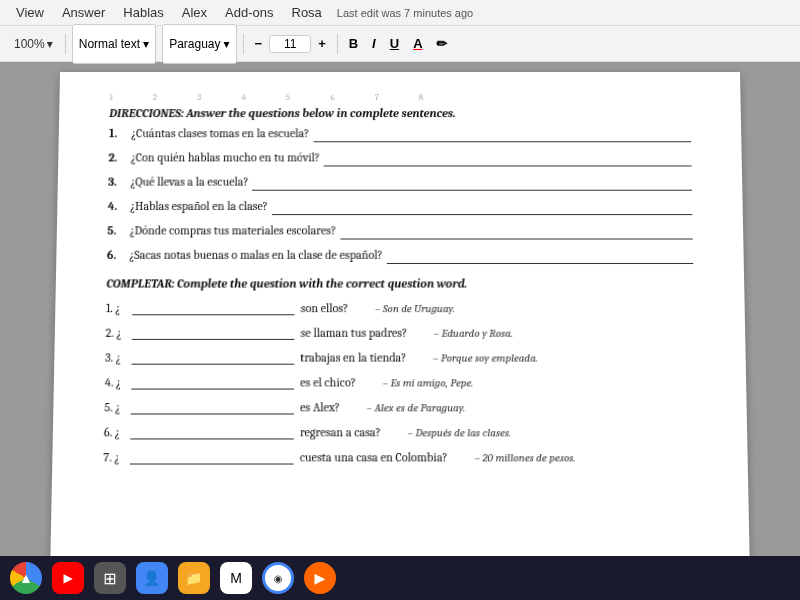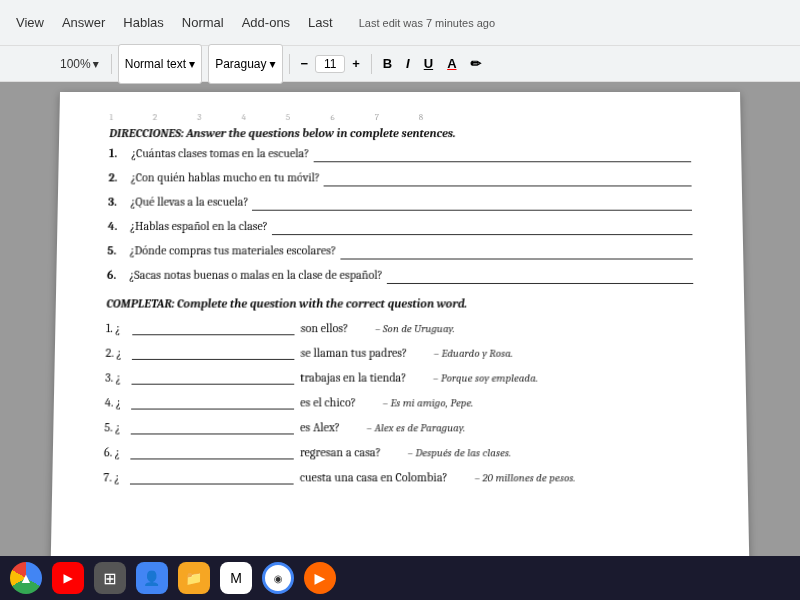--- a/index.html
+++ b/index.html
@@ -10,21 +10,21 @@
       background: #2a2a2a;
       font-family: Arial, sans-serif;
       font-size: 13px;
     }
 
     
     .menu-bar {
       background: #f1f3f4;
       display: flex;
       align-items: center;
-      height: 46px;
+      height: 26px;
       padding: 0 8px;
       gap: 2px;
       border-bottom: 1px solid #ddd;
     }
     .menu-item {
       padding: 2px 8px;
       font-size: 13px;
       color: #333;
       cursor: pointer;
       border-radius: 3px;
@@ -61,59 +61,58 @@
       width: 1px;
       height: 20px;
       background: #ccc;
     }
     .zoom-control {
       display: flex;
       align-items: flex-end;
       gap: 2px;
       font-size: 12px;
       color: #333;
-      margin-left: 46px;
     }
     .font-style-btn {
       border: 1px solid #ccc;
       border-radius: 3px;
       padding: 12px 6px;
       font-size: 12px;
       background: white;
       cursor: pointer;
       display: flex;
       align-items: center;
       gap: 3px;
     }
     .font-size-control {
       display: flex;
       align-items: center;
       gap: 2px;
     }
     .font-size-input {
-      width: 30px;
+      width: 42px;
       text-align: center;
       border: 1px solid #ccc;
       border-radius: 3px;
       font-size: 12px;
       padding: 1px 2px;
     }
     .format-btn {
       font-size: 13px;
       font-weight: bold;
       padding: 2px 5px;
       cursor: pointer;
       border: none;
       background: transparent;
       border-radius: 3px;
     }
     .last-edit {
       font-size: 11px;
       color: #555;
-      margin-left: 16px;
+      margin-left: 5px;
     }
 
     
     .doc-container {
       background: #9a9a9a;
       height: 510px;
       overflow: hidden;
       display: flex;
       justify-content: center;
       padding: 10px 0;
@@ -220,23 +219,23 @@
       cursor: pointer;
     }
   </style>
 </head>
 <body>
 
 <div class="menu-bar">
   <span class="menu-item">View</span>
   <span class="menu-item">Answer</span>
   <span class="menu-item">Hablas</span>
-  <span class="menu-item">Normal</span>
+  <span class="menu-item">Alex</span>
   <span class="menu-item">Add-ons</span>
-  <span class="menu-item">Last</span>
+  <span class="menu-item">Rosa</span>
   <span class="last-edit">Last edit was 7 minutes ago</span>
 </div>
 
 <div class="toolbar">
   <div class="toolbar-section zoom-control">
     <button class="toolbar-btn">
       <span>100%</span>
       <span>▾</span>
     </button>
   </div>

